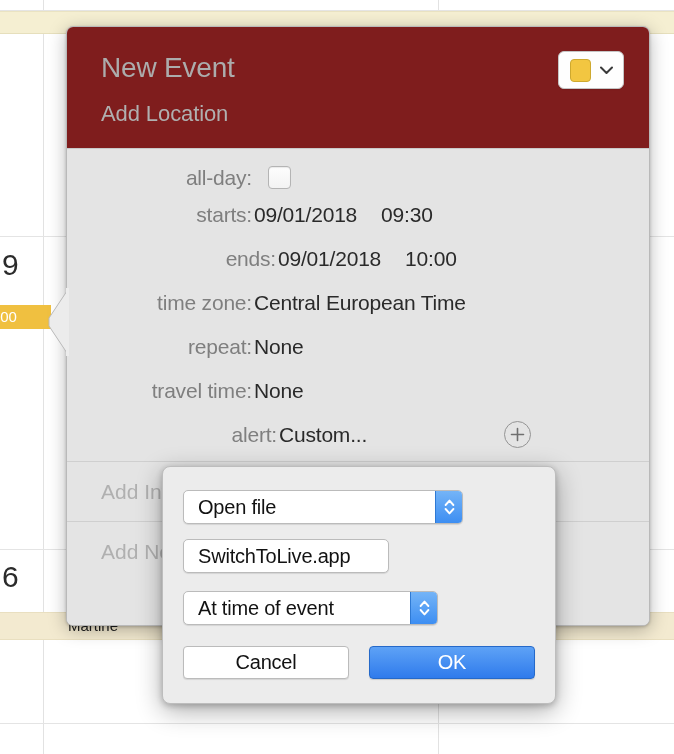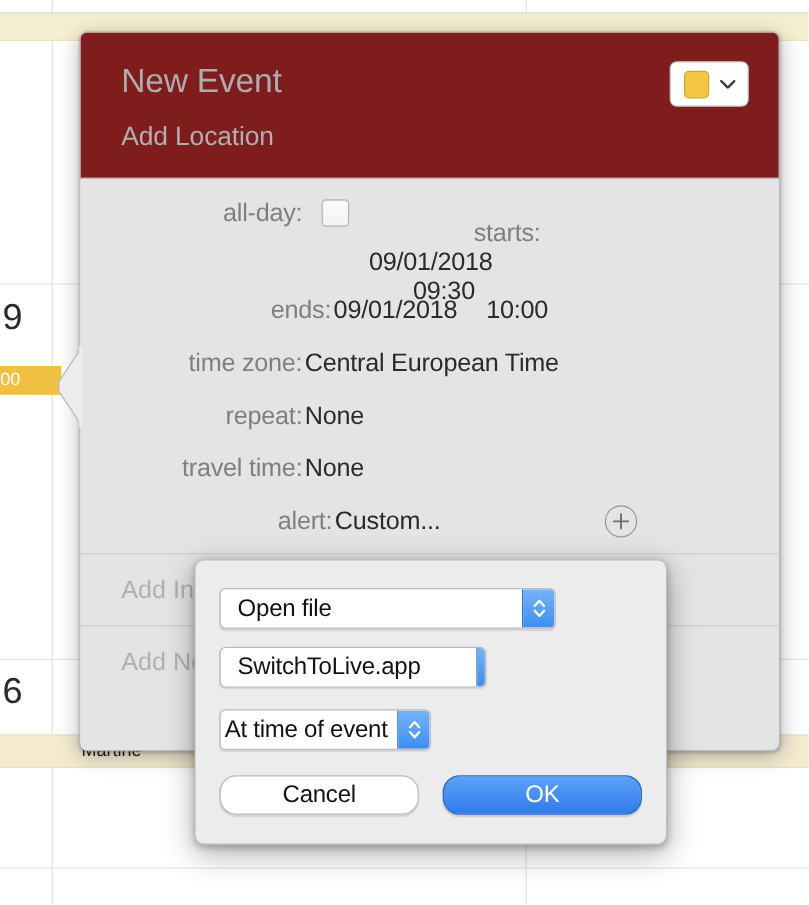--- a/index.html
+++ b/index.html
@@ -264,21 +264,21 @@
     display: flex;
     align-items: center;
     justify-content: center;
     flex: none;
   }
   .popup-arrows svg { display: block; }
 
   .sheet-btn {
     position: absolute;
     height: 33px;
-    border-radius: 14px;
+    border-radius: 4px;
     display: flex;
     align-items: center;
     justify-content: center;
     font-size: 20px;
     box-sizing: border-box;
     letter-spacing: -0.2px;
   }
   .btn-cancel {
     background: #ffffff;
     border: 1px solid #bbbbbb;
@@ -338,21 +338,21 @@
       </div>
     </div>
 
     <div class="popover-body">
 
       <div class="field-row" style="top:13px;">
         <span class="f-label">all-day:</span>
         <span class="checkbox"></span>
       </div>
 
-      <div class="field-row" style="top:34px;flex-direction:column;">
+      <div class="field-row" style="top:50px;">
         <span class="f-label">starts:</span>
         <span class="f-value">09/01/2018</span>
         <span class="f-value second">09:30</span>
       </div>
 
       <div class="field-row" style="top:94px;padding-left:24px;">
         <span class="f-label">ends:</span>
         <span class="f-value">09/01/2018</span>
         <span class="f-value second">10:00</span>
       </div>
@@ -397,31 +397,31 @@
     <div class="popup-button" style="left:20px; top:23px; width:280px;justify-content:space-between;">
       <span class="popup-label">Open file</span>
       <span class="popup-arrows">
         <svg width="11" height="18" viewBox="0 0 11 18">
           <path d="M1.6 7 L5.5 2.6 L9.4 7" fill="none" stroke="#ffffff" stroke-width="1.9" stroke-linecap="round" stroke-linejoin="round"></path>
           <path d="M1.6 11 L5.5 15.4 L9.4 11" fill="none" stroke="#ffffff" stroke-width="1.9" stroke-linecap="round" stroke-linejoin="round"></path>
         </svg>
       </span>
     </div>
 
-    <div class="popup-button" style="left:20px; top:72px; width:222px;gap:39px;">
+    <div class="popup-button" style="left:20px; top:72px; width:206px;gap:39px;">
       <span class="popup-label">SwitchToLive.app</span>
       <span class="popup-arrows">
         <svg width="11" height="18" viewBox="0 0 11 18">
           <path d="M1.6 7 L5.5 2.6 L9.4 7" fill="none" stroke="#ffffff" stroke-width="1.9" stroke-linecap="round" stroke-linejoin="round"></path>
           <path d="M1.6 11 L5.5 15.4 L9.4 11" fill="none" stroke="#ffffff" stroke-width="1.9" stroke-linecap="round" stroke-linejoin="round"></path>
         </svg>
       </span>
     </div>
 
-    <div class="popup-button" style="left:20px; top:124px; width:176px;justify-content:flex-end;">
+    <div class="popup-button" style="left:20px; top:124px; width:255px;">
       <span class="popup-label">At time of event</span>
       <span class="popup-arrows">
         <svg width="11" height="18" viewBox="0 0 11 18">
           <path d="M1.6 7 L5.5 2.6 L9.4 7" fill="none" stroke="#ffffff" stroke-width="1.9" stroke-linecap="round" stroke-linejoin="round"></path>
           <path d="M1.6 11 L5.5 15.4 L9.4 11" fill="none" stroke="#ffffff" stroke-width="1.9" stroke-linecap="round" stroke-linejoin="round"></path>
         </svg>
       </span>
     </div>
 
     <div class="sheet-btn btn-cancel" style="left:20px; top:179px; width:166px;">Cancel</div>

